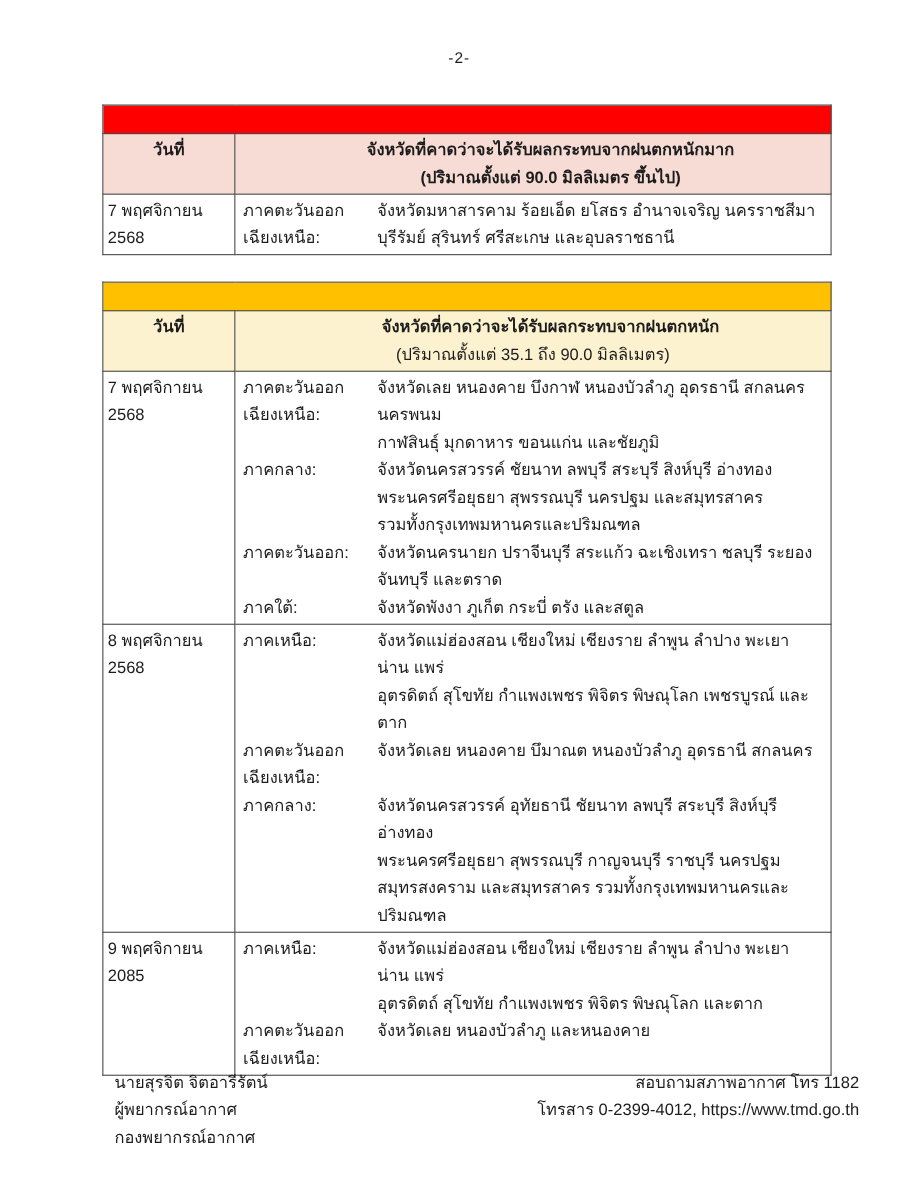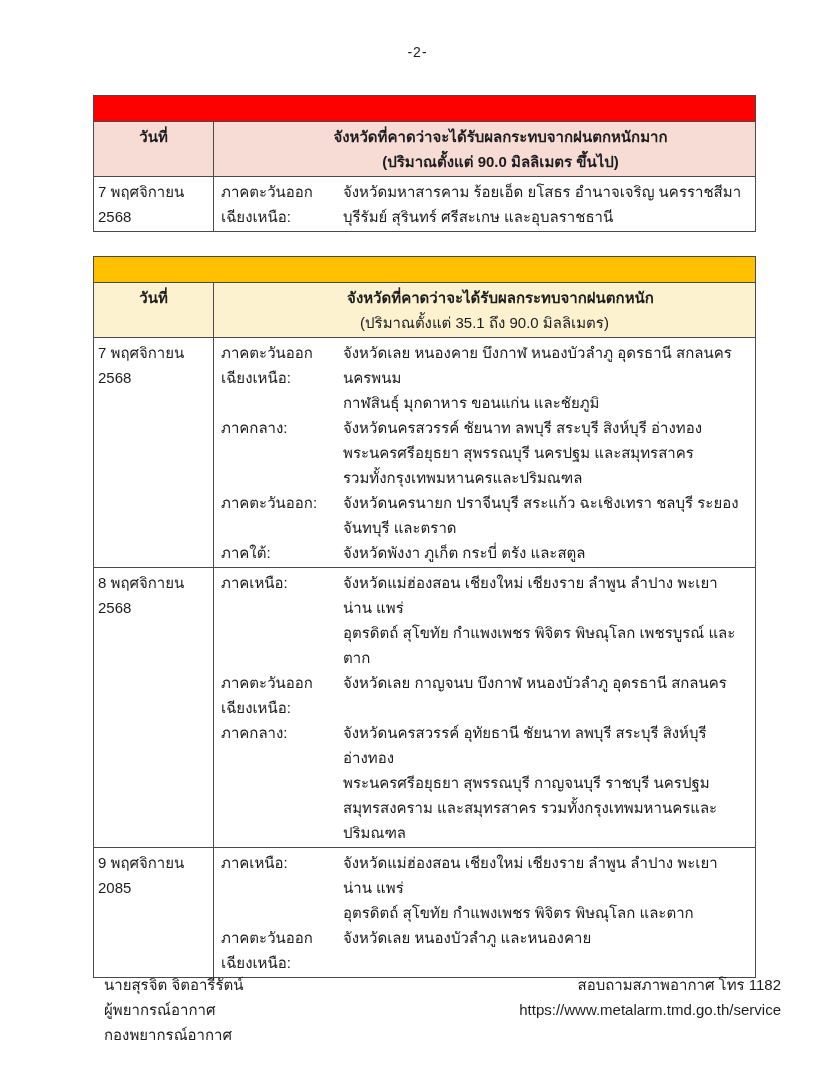--- a/index.html
+++ b/index.html
@@ -131,21 +131,21 @@
     <tr>
       <td class="date-cell">8 พฤศจิกายน 2568</td>
       <td class="content-cell">
         <div class="region-row">
           <span class="region-label">ภาคเหนือ:</span>
           <span class="provinces">จังหวัดแม่ฮ่องสอน เชียงใหม่ เชียงราย ลำพูน ลำปาง พะเยา น่าน แพร่
 อุตรดิตถ์ สุโขทัย กำแพงเพชร พิจิตร พิษณุโลก เพชรบูรณ์ และตาก</span>
         </div>
         <div class="region-row">
           <span class="region-label">ภาคตะวันออกเฉียงเหนือ:</span>
-          <span class="provinces">จังหวัดเลย กาญจนบ บึงกาฬ หนองบัวลำภู อุดรธานี สกลนคร</span>
+          <span class="provinces">จังหวัดเลย หนองคาย บึมาณต หนองบัวลำภู อุดรธานี สกลนคร</span>
         </div>
         <div class="region-row">
           <span class="region-label">ภาคกลาง:</span>
           <span class="provinces">จังหวัดนครสวรรค์ อุทัยธานี ชัยนาท ลพบุรี สระบุรี สิงห์บุรี อ่างทอง
 พระนครศรีอยุธยา สุพรรณบุรี กาญจนบุรี ราชบุรี นครปฐม
 สมุทรสงคราม และสมุทรสาคร รวมทั้งกรุงเทพมหานครและปริมณฑล</span>
         </div>
       </td>
     </tr>
 
@@ -169,15 +169,15 @@
 </div>
 
 <div class="footer">
   <div class="footer-left">
     <div>นายสุรจิต  จิตอารีรัตน์</div>
     <div>ผู้พยากรณ์อากาศ</div>
     <div>กองพยากรณ์อากาศ</div>
   </div>
   <div class="footer-right">
     <div>สอบถามสภาพอากาศ โทร 1182</div>
-    <div>https://www.metalarm.tmd.go.th/service</div>
+    <div>โทรสาร 0-2399-4012, https://www.tmd.go.th</div>
   </div>
 </div>
 
 </body></html>

